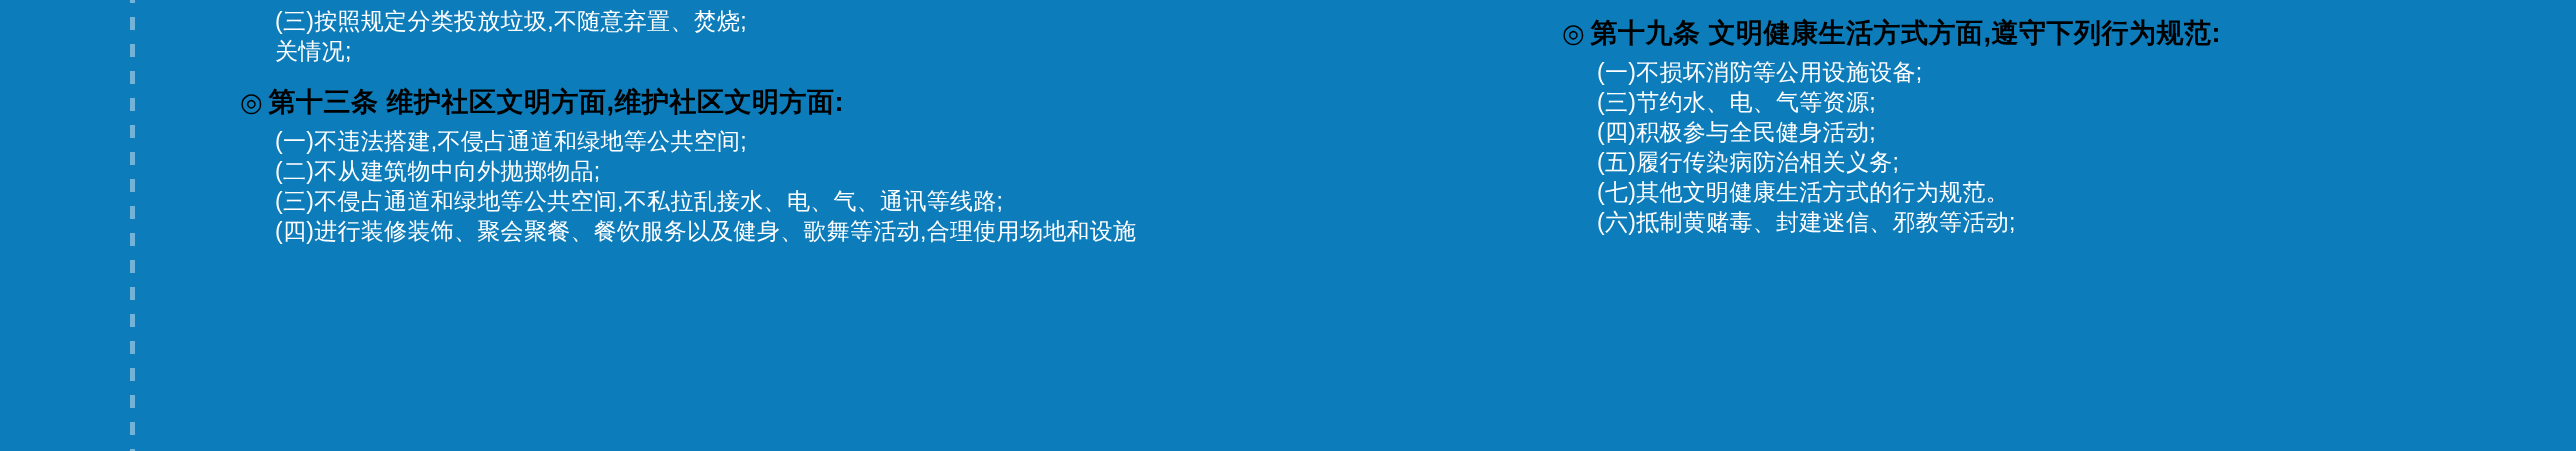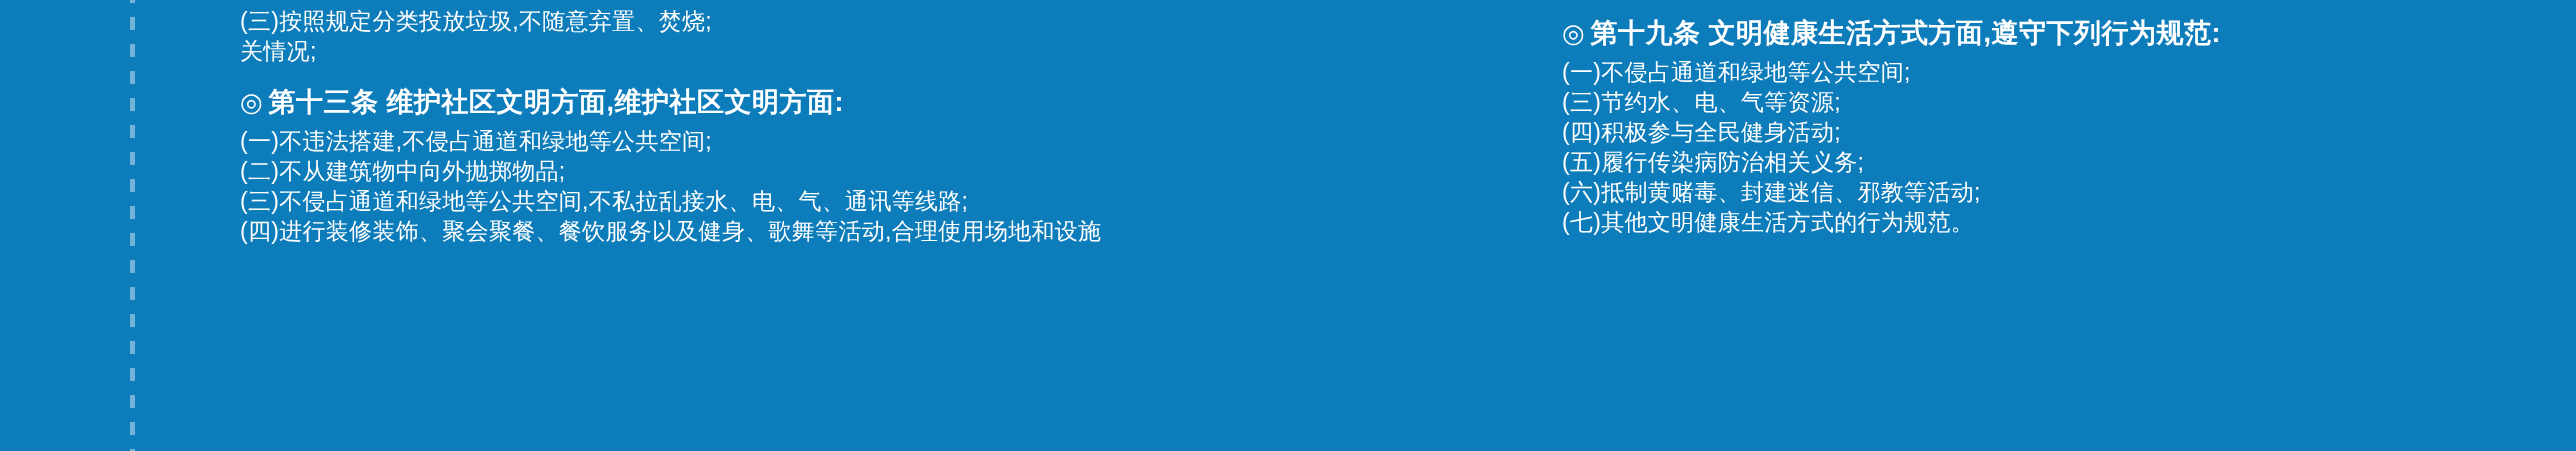--- a/index.html
+++ b/index.html
@@ -47,28 +47,29 @@
   .line {
     white-space: nowrap;
     color: #ffffff;
     font-size: 23px;
     line-height: 30px;
     letter-spacing: 0.3px;
     font-weight: 400;
   }
   .line.item {
     font-size: 23px;
+    margin-left: 35px;
   }
   .heading {
     white-space: nowrap;
     font-size: 27px;
     line-height: 31px;
     font-weight: bold;
     letter-spacing: 0.5px;
-    color: #ffffff;
+    color: #000000;
   }
   .heading .mark {
     font-size: 26px;
     font-weight: normal;
     margin-right: 5.2px;
   }
   .spacer-sm { height: 8.2px; }
   .spacer-md { height: 17.5px; }
   .spacer-lg { height: 20.6px; }
 
@@ -109,24 +110,24 @@
     <div class="stack">
 
       <div class="spacer-md"></div>
 
       <div class="heading">
         <span class="mark">◎</span><span>第十九条</span>&nbsp;<span>文明健康生活方式方面,遵守下列行为规范:</span>
       </div>
 
       <div class="spacer-sm"></div>
 
-      <div class="line item">(一)不侵占通道和绿地等公共空间;</div>
+      <div class="line item">(一)不损坏消防等公用设施设备;</div>
       <div class="line item">(三)节约水、电、气等资源;</div>
       <div class="line item">(四)积极参与全民健身活动;</div>
       <div class="line item">(五)履行传染病防治相关义务;</div>
+      <div class="line item">(七)其他文明健康生活方式的行为规范。</div>
       <div class="line item">(六)抵制黄赌毒、封建迷信、邪教等活动;</div>
-      <div class="line item">(七)其他文明健康生活方式的行为规范。</div>
 
     </div>
   </div>
 
 </div>
 
 
 </body></html>

